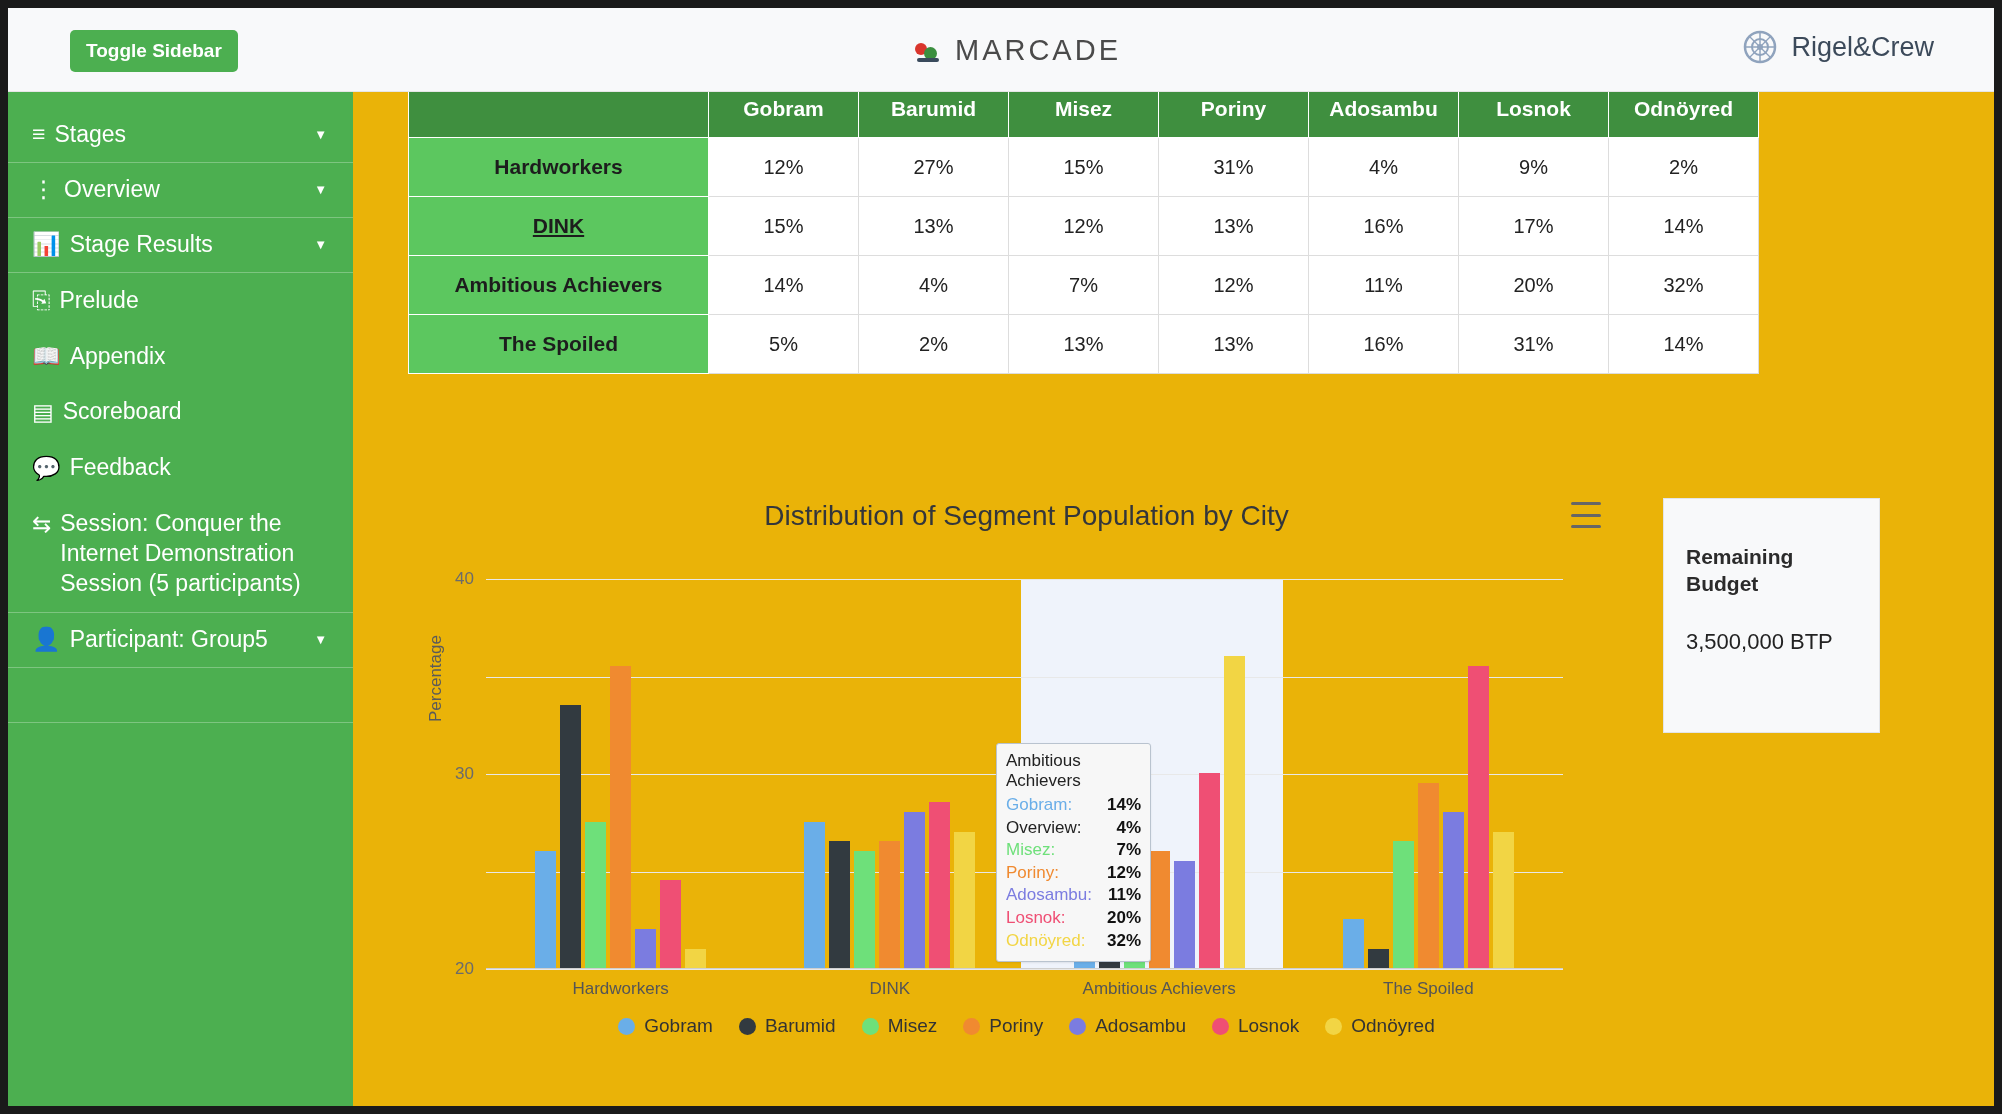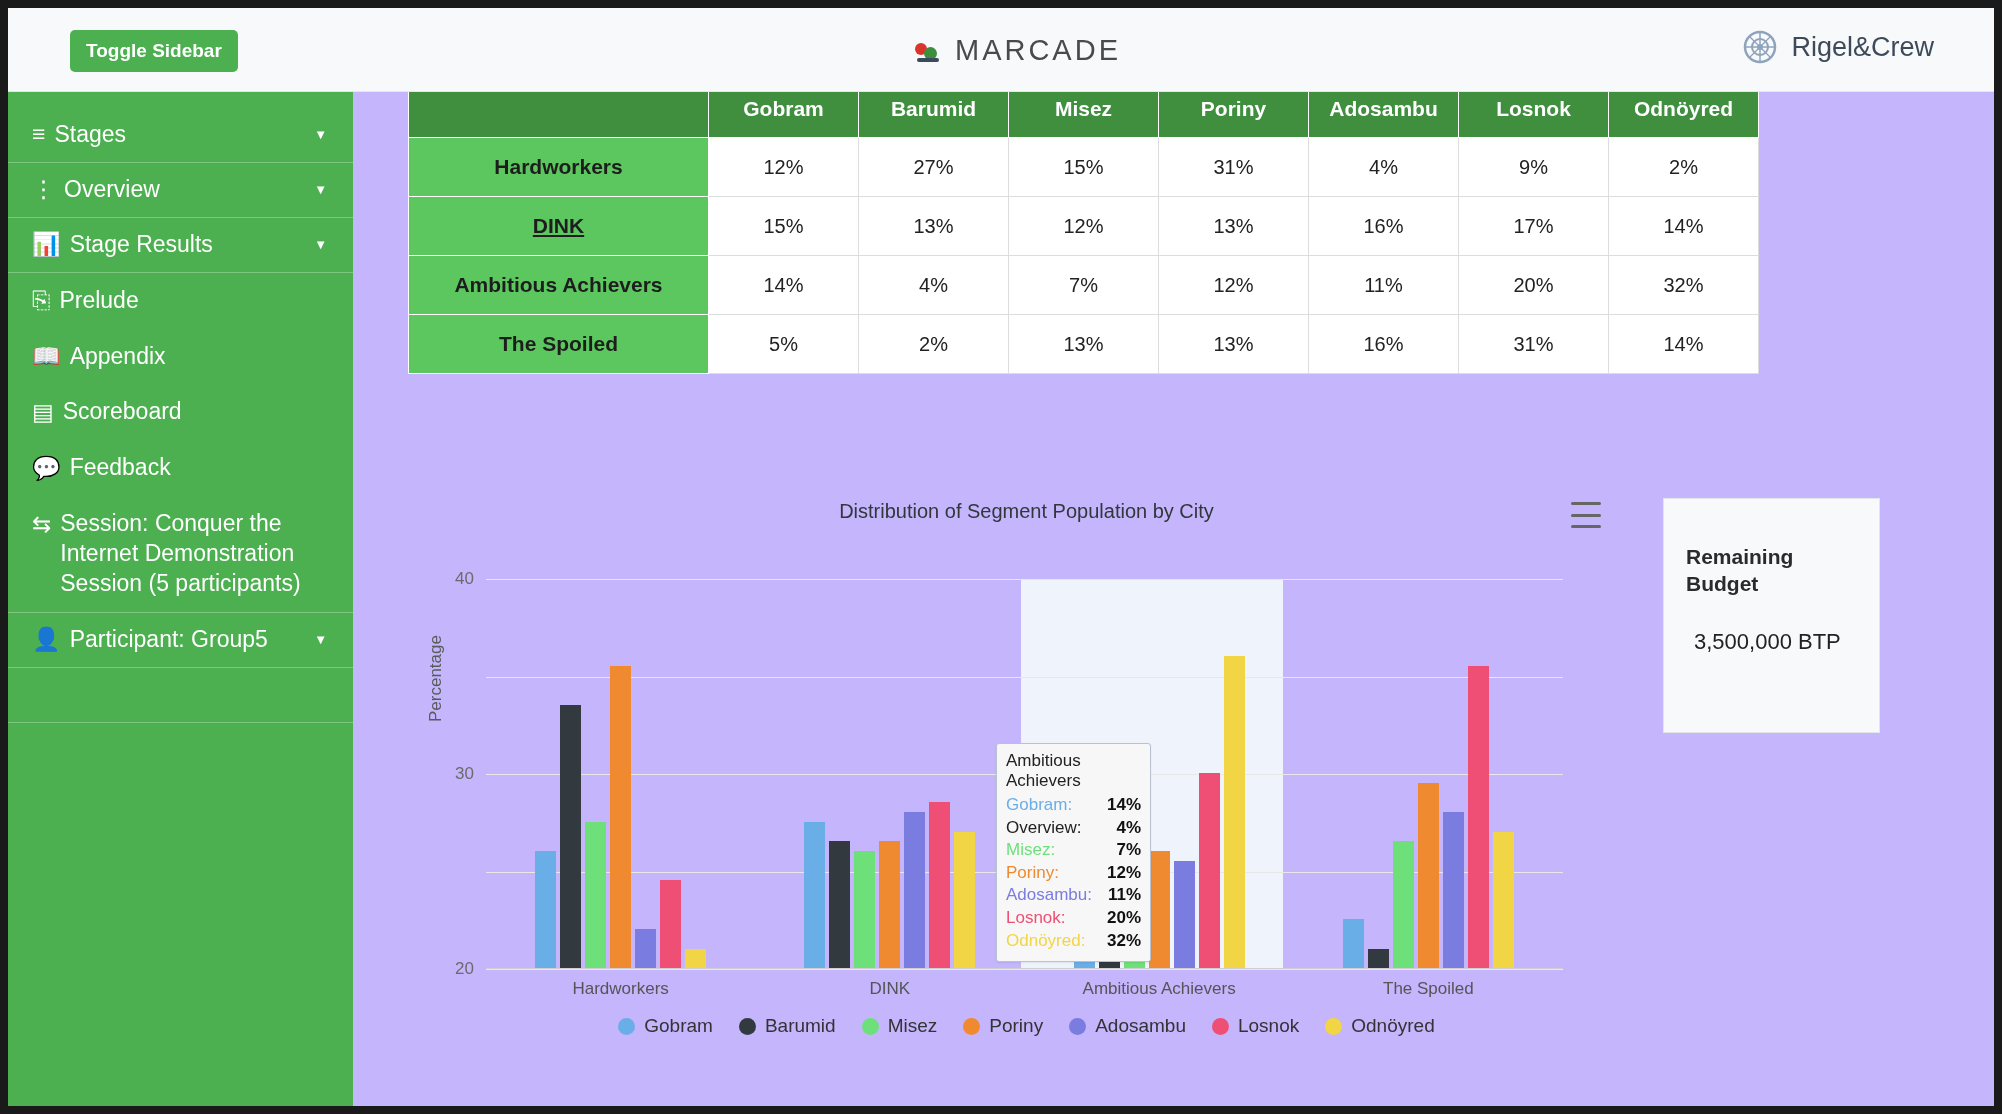--- a/index.html
+++ b/index.html
@@ -101,21 +101,21 @@
   .sb-item.sub { font-size: 23px; padding: 13px 24px; }
   .sb-multi { align-items: flex-start; }
   .sb-multi .ic { margin-top: 4px; }
   .sb-tail { height: 54px; background: #4caf50; }
   .ic { display: inline-block; line-height: 1; }
 
   
   .main {
     position: absolute; left: 345px; top: 84px;
     width: 1641px; height: 1014px;
-    background: #c4b5fd;
+    background: #eab308;
     overflow: hidden;
   }
 
   
   .seg-table {
     position: absolute; left: 55px; top: -12px;
     border-collapse: collapse;
     font-size: 20px;
   }
   .seg-table th {
@@ -150,21 +150,21 @@
   }
 
   
   .chart-wrap {
     position: absolute; left: 55px; top: 380px;
     width: 1237px; height: 620px;
   }
   .chart-title {
     position: absolute; left: 0; top: 28px; width: 1237px;
     text-align: center;
-    font-size: 20px; color: #33363b;
+    font-size: 28px; color: #33363b;
   }
   .hamburger {
     position: absolute; right: 44px; top: 30px;
     width: 30px; height: 26px;
     cursor: pointer;
     display: flex; flex-direction: column; justify-content: space-between;
   }
   .hamburger span { display: block; height: 3px; background: #666; border-radius: 2px; }
 
   .plot {
@@ -237,21 +237,21 @@
     width: 217px; height: 235px;
     background: #f8f9fa;
     border: 1px solid #e3e5e8;
   }
   .budget .b-title {
     position: absolute; left: 22px; top: 44px; width: 170px;
     font-size: 21px; font-weight: bold; color: #2b2b2b; line-height: 1.3;
   }
   .budget .b-val {
     position: absolute; left: 22px; top: 130px;
-    font-size: 22px; color: #222; margin-left: 8px;
+    font-size: 22px; color: #222;
   }
 </style>
 </head>
 <body>
 
 <div class="screen">
 
   <div class="topbar">
     <button class="toggle-btn">
       <span class="bars">☰</span>

